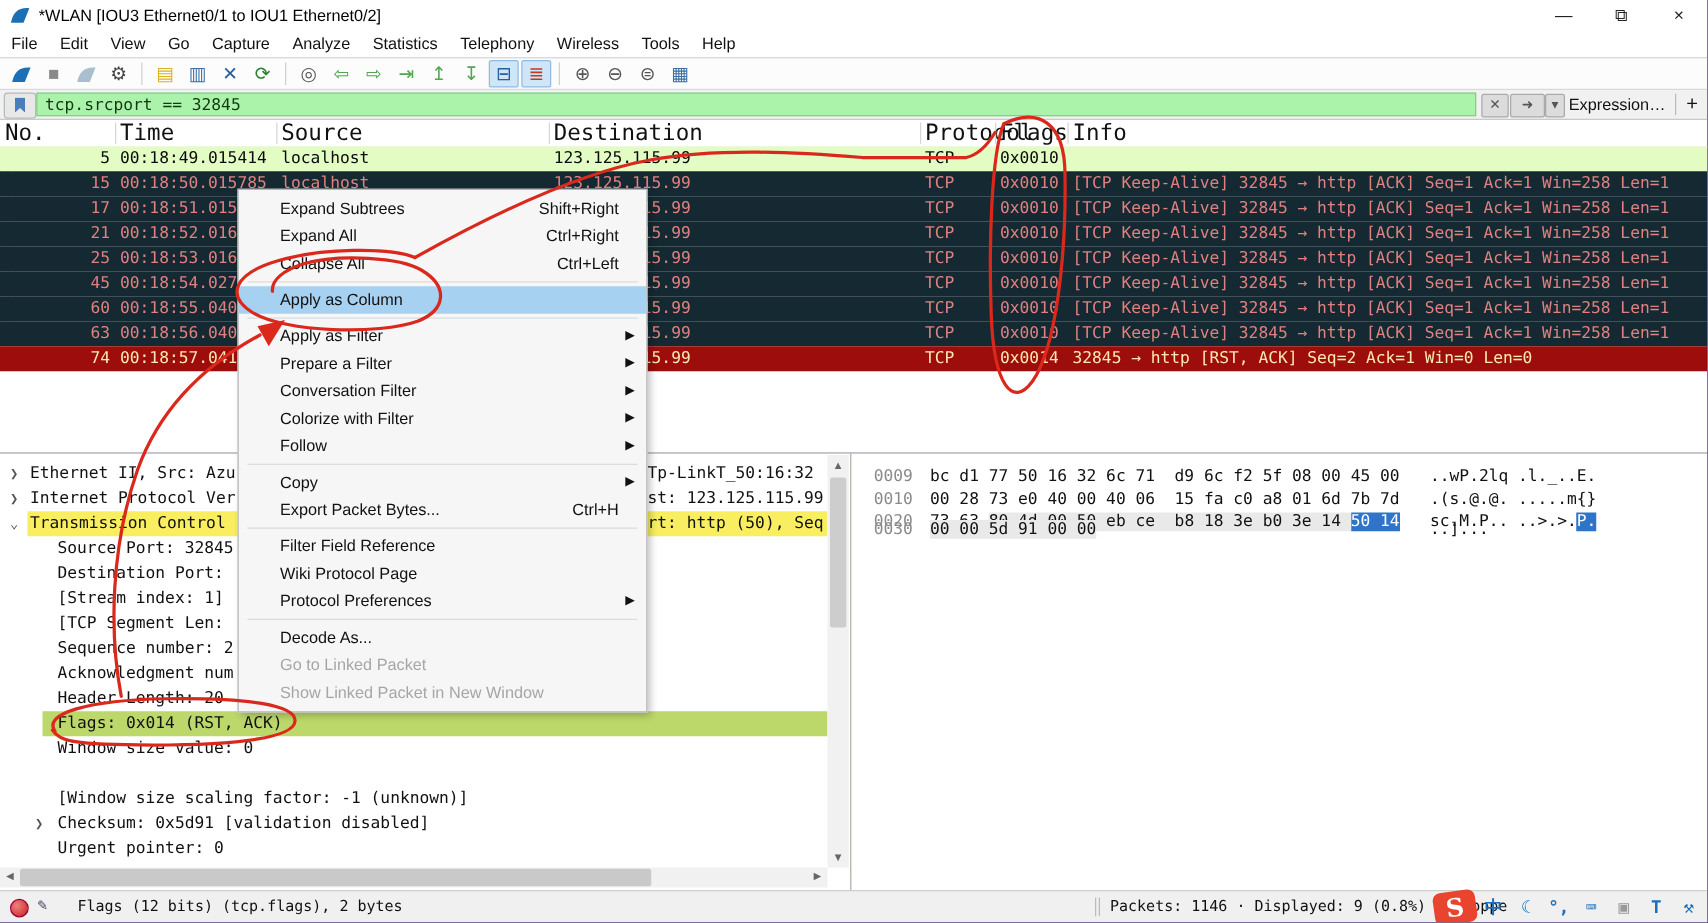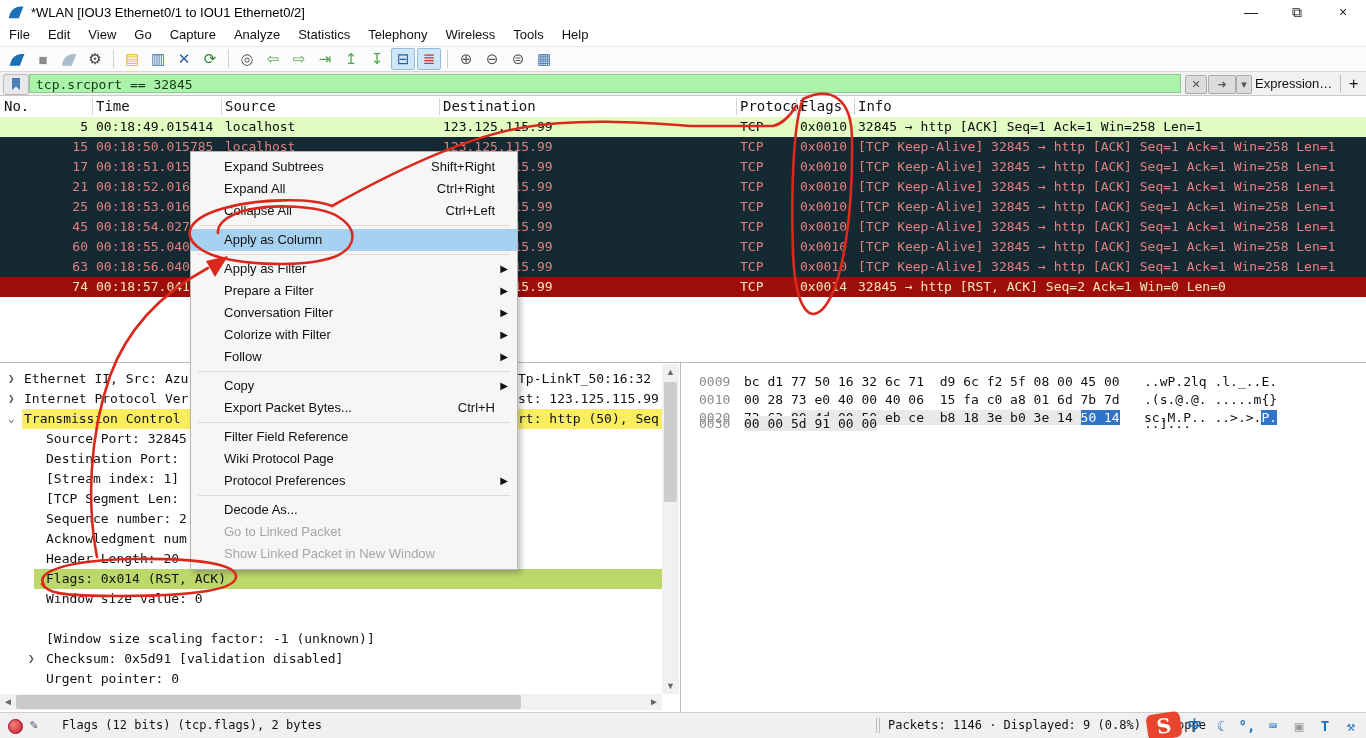--- a/index.html
+++ b/index.html
@@ -30,21 +30,21 @@
   .fbookmark i{position:absolute;left:8px;top:3px;width:8px;height:12px;background:#4a7ebb;clip-path:polygon(0 0,100% 0,100% 100%,50% 70%,0 100%);}
   .finput{position:absolute;left:29px;top:2px;width:1152px;height:19px;background:#abf2ab;border:1px solid #8fc98f;line-height:19px;padding-left:6px;box-sizing:border-box;font-size:13px;color:#103a10;}
   .fbtn{position:absolute;top:3px;height:17px;background:#dcdcdc;border:1px solid #aaa;border-radius:2px;text-align:center;line-height:16px;font-size:11px;color:#555;}
   .fx{left:1185px;width:20px}.fgo{left:1208px;width:26px}.fdd{left:1236px;width:14px}
   .fexpr{position:absolute;left:1255px;top:0;height:23px;line-height:23px;font-size:13px;}
   .fdiv{position:absolute;left:1340px;top:3px;width:1px;height:17px;background:#bbb;}
   .fplus{position:absolute;left:1349px;top:0;height:23px;line-height:23px;font-size:16px;}
 
   
   .plist-header{position:absolute;left:0;top:96px;width:100%;height:21px;background:#fff;border-bottom:1px solid #d2d2d2;}
-  .ph{position:absolute;top:0;height:21px;line-height:21px;font-size:14px;white-space:pre;}
+  .ph{position:absolute;top:0;height:21px;line-height:21px;font-size:18px;white-space:pre;}
   .phsep{position:absolute;top:2px;width:1px;height:17px;background:#d6d6d6;}
   .plist{position:absolute;left:0;top:117px;width:100%;height:245px;background:#fff;overflow:hidden;}
   .prow{position:absolute;left:0;width:100%;height:20px;line-height:20px;white-space:pre;font-size:13px;}
   .prow.green{background:#e2fcc4;color:#0a0a0a;}
   .prow.dark{background:#142931;color:#e08080;}
   .prow.red{background:#9c0d0b;color:#fce8b0;}
   .pc{position:absolute;top:0;height:20px;}
   .c-no{left:0;width:88px;text-align:right;}
   .c-time{left:96px;}.c-src{left:225px;}.c-dst{left:443px;}
   .c-proto{left:740px;}.c-flags{left:800px;}.c-info{left:858px;}
@@ -188,21 +188,21 @@
       <span class="ph" style="left: 800px;">Flags</span>
       <span class="phsep" style="left: 796px;"></span>
       <span class="ph" style="left: 858px;">Info</span>
       <span class="phsep" style="left: 854px;"></span>
     </div>
 
   <div class="plist mono" id="plist">
     <div class="bracket" style="left:6px;top:10px;width:1px;height:160px;"></div>
     <div class="bracket" style="left:6px;top:10px;width:7px;height:1px;"></div>
     <div class="bracket" style="left:6px;top:170px;width:7px;height:1px;"></div>
-  <div class="prow green" style="top: 0px;"><span class="pc c-no">5</span><span class="pc c-time">00:18:49.015414</span><span class="pc c-src">localhost</span><span class="pc c-dst">123.125.115.99</span><span class="pc c-proto">TCP</span><span class="pc c-flags">0x0010</span><span class="pc c-info">32845 → http [ACK] Seq=1 Ack=1 Win=258 Len=1</span></div>
+  <div class="prow green" style="top: 0px;"><span class="pc c-no">5</span><span class="pc c-time">00:18:49.015414</span><span class="pc c-src">localhost</span><span class="pc c-dst">123.125.115.99</span><span class="pc c-proto">TCP</span><span class="pc c-flags">0x0010</span></div>
       <div class="prow dark" style="top: 20px;"><span class="pc c-no">15</span><span class="pc c-time">00:18:50.015785</span><span class="pc c-src">localhost</span><span class="pc c-dst">123.125.115.99</span><span class="pc c-proto">TCP</span><span class="pc c-flags">0x0010</span><span class="pc c-info">[TCP Keep-Alive] 32845 → http [ACK] Seq=1 Ack=1 Win=258 Len=1</span></div>
       <div class="prow dark" style="top: 40px;"><span class="pc c-no">17</span><span class="pc c-time">00:18:51.0159</span><span class="pc c-src"></span><span class="pc c-dst">123.125.115.99</span><span class="pc c-proto">TCP</span><span class="pc c-flags">0x0010</span><span class="pc c-info">[TCP Keep-Alive] 32845 → http [ACK] Seq=1 Ack=1 Win=258 Len=1</span></div>
       <div class="prow dark" style="top: 60px;"><span class="pc c-no">21</span><span class="pc c-time">00:18:52.0160</span><span class="pc c-src"></span><span class="pc c-dst">123.125.115.99</span><span class="pc c-proto">TCP</span><span class="pc c-flags">0x0010</span><span class="pc c-info">[TCP Keep-Alive] 32845 → http [ACK] Seq=1 Ack=1 Win=258 Len=1</span></div>
       <div class="prow dark" style="top: 80px;"><span class="pc c-no">25</span><span class="pc c-time">00:18:53.0162</span><span class="pc c-src"></span><span class="pc c-dst">123.125.115.99</span><span class="pc c-proto">TCP</span><span class="pc c-flags">0x0010</span><span class="pc c-info">[TCP Keep-Alive] 32845 → http [ACK] Seq=1 Ack=1 Win=258 Len=1</span></div>
       <div class="prow dark" style="top: 100px;"><span class="pc c-no">45</span><span class="pc c-time">00:18:54.0270</span><span class="pc c-src"></span><span class="pc c-dst">123.125.115.99</span><span class="pc c-proto">TCP</span><span class="pc c-flags">0x0010</span><span class="pc c-info">[TCP Keep-Alive] 32845 → http [ACK] Seq=1 Ack=1 Win=258 Len=1</span></div>
       <div class="prow dark" style="top: 120px;"><span class="pc c-no">60</span><span class="pc c-time">00:18:55.0405</span><span class="pc c-src"></span><span class="pc c-dst">123.125.115.99</span><span class="pc c-proto">TCP</span><span class="pc c-flags">0x0010</span><span class="pc c-info">[TCP Keep-Alive] 32845 → http [ACK] Seq=1 Ack=1 Win=258 Len=1</span></div>
       <div class="prow dark" style="top: 140px;"><span class="pc c-no">63</span><span class="pc c-time">00:18:56.0405</span><span class="pc c-src"></span><span class="pc c-dst">123.125.115.99</span><span class="pc c-proto">TCP</span><span class="pc c-flags">0x0010</span><span class="pc c-info">[TCP Keep-Alive] 32845 → http [ACK] Seq=1 Ack=1 Win=258 Len=1</span></div>
       <div class="prow red" style="top: 160px;"><span class="pc c-no">74</span><span class="pc c-time">00:18:57.0410</span><span class="pc c-src"></span><span class="pc c-dst">123.125.115.99</span><span class="pc c-proto">TCP</span><span class="pc c-flags">0x0014</span><span class="pc c-info">32845 → http [RST, ACK] Seq=2 Ack=1 Win=0 Len=0</span></div>
     </div>
 

